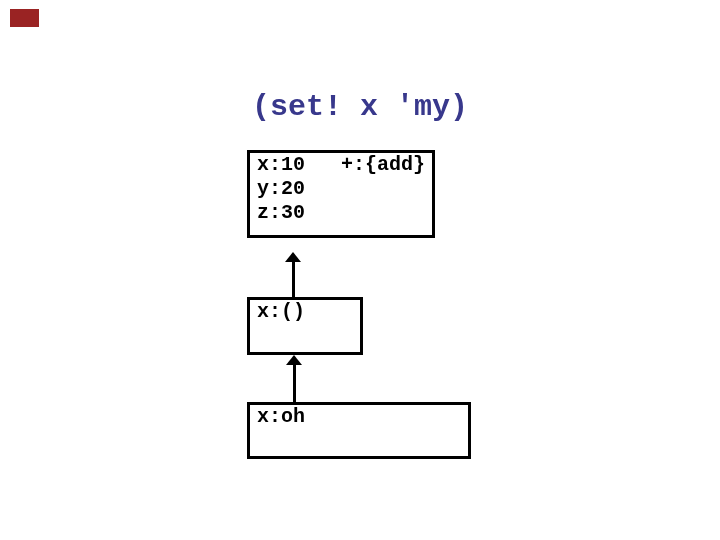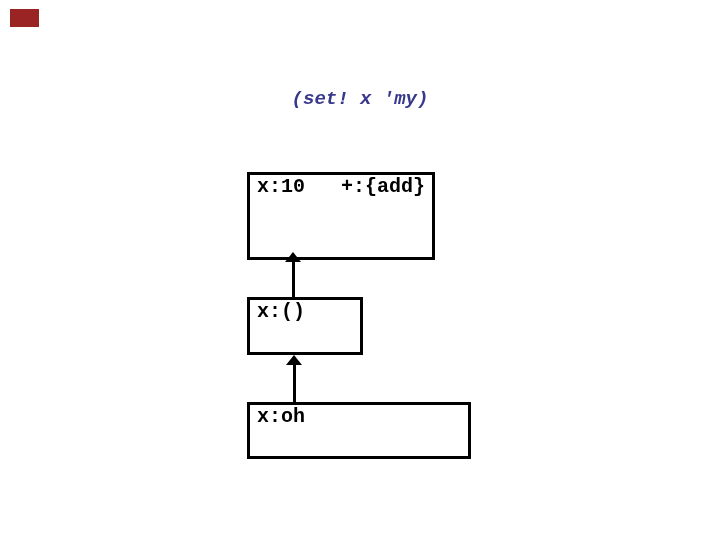--- a/index.html
+++ b/index.html
@@ -14,44 +14,43 @@
   .corner-mark {
     position: absolute;
     left: 10px;
     top: 9px;
     width: 29px;
     height: 18px;
   }
   .slide-title {
     position: absolute;
     left: 0;
-    top: 84px;
+    top: 92px;
     width: 720px;
     text-align: center;
-    font-size: 19px;
+    font-size: 30px;
     font-weight: bold;
     line-height: 30px;
     white-space: pre;
-    font-style: italic;
   }
   .frame {
     position: absolute;
     box-sizing: border-box;
     border: 3px solid #000000;
     background: #ffffff;
     padding: 0 7px;
   }
   .frame .line {
     font-size: 20px;
     font-weight: bold;
     line-height: 24px;
     color: #000000;
     white-space: pre;
   }
-  #frame-global { left: 247px; top: 172px; width: 188px; height: 88px; }
+  #frame-global { left: 247px; top: 150px; width: 188px; height: 88px; }
   #frame-a      { left: 247px; top: 297px; width: 116px; height: 58px; }
   #frame-b      { left: 247px; top: 402px; width: 224px; height: 57px; }
   .arrow {
     position: absolute;
     width: 16px;
     display: flex;
     flex-direction: column;
     align-items: center;
   }
   .arrow .head {
@@ -73,20 +72,22 @@
 <body>
 
 <div class="canvas">
 
   <div class="corner-mark" style="background: rgb(154, 35, 35);"></div>
 
   <div class="slide-title" style="color: rgb(56, 56, 140);">(set! x 'my)</div>
 
   <div class="frame" id="frame-global">
     <div class="line">x:10   +:{add}</div>
+    <div class="line">y:20</div>
+    <div class="line">z:30</div>
   </div>
 
   <div class="arrow" id="arrow-a">
     <div class="head"></div>
     <div class="shaft"></div>
   </div>
 
   <div class="frame" id="frame-a">
     <div class="line">x:()</div>
   </div>

